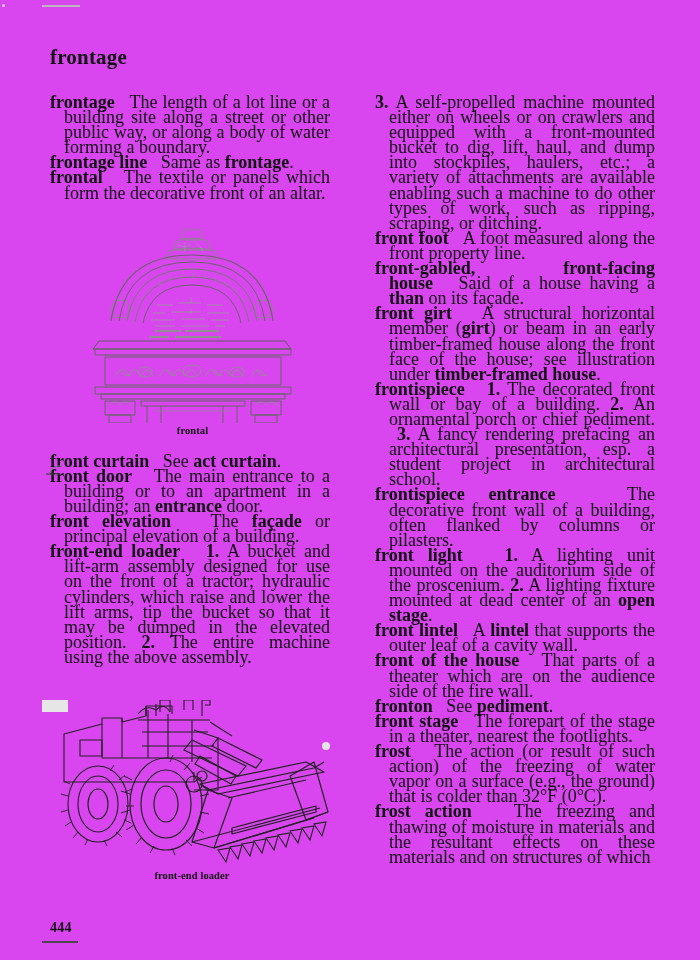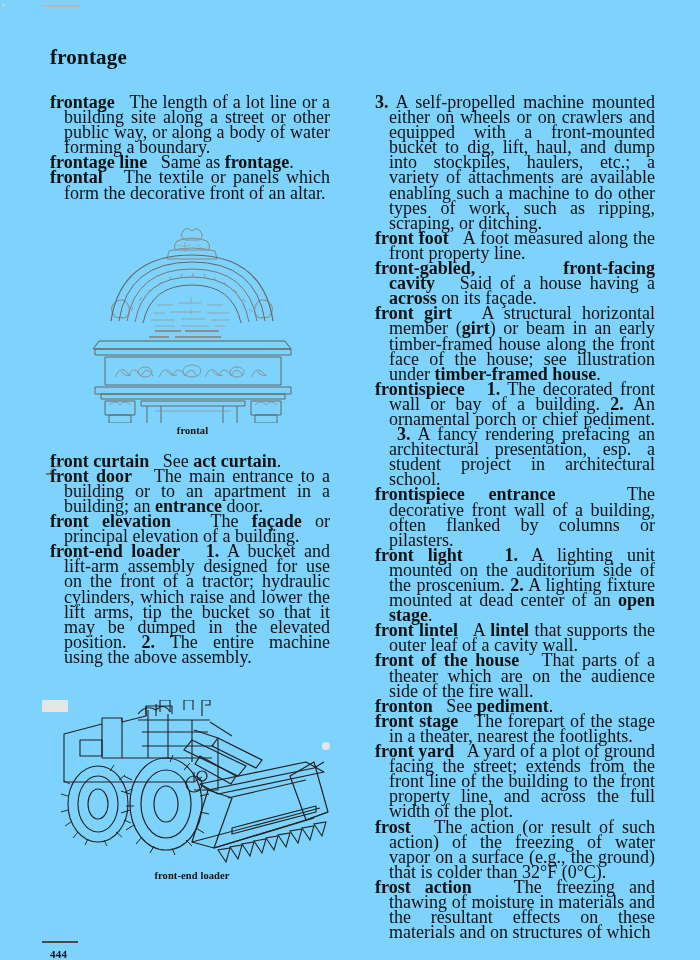--- a/index.html
+++ b/index.html
@@ -4,21 +4,21 @@
 <style>
   html, body {
     margin: 0;
     padding: 0;
     background: #ffffff;
   }
   .page {
     position: relative;
     width: 700px;
     height: 960px;
-    background: #7dd3fc;
+    background: #d946ef;
     overflow: hidden;
     font-family: "Liberation Serif", "DejaVu Serif", serif;
     color: #111111;
   }
 
   
   .artifact-top-line {
     position: absolute;
     left: 42px;
     top: 5px;
@@ -105,22 +105,22 @@
   }
   .fig-frontal  { left: 60px; top: 225px; width: 265px; }
   .fig-loader   { left: 42px; top: 700px; width: 300px; }
 
   .fig-frontal svg, .fig-loader svg { display: block; margin: 0 auto; }
 
   
   .page-number {
     position: absolute;
     left: 50px;
-    top: 948px;
-    font-size: 11px;
+    top: 920px;
+    font-size: 14px;
     font-weight: bold;
     letter-spacing: 0.3px;
   }
 </style>
 </head>
 <body>
 
 <div class="page">
 
   <div class="artifact-top-dot"></div>
@@ -165,21 +165,21 @@
 
     <p class="entry">
       <span class="sense">3.</span><span class="sp"> </span><span>A self-propelled machine mounted either on wheels or on crawlers and equipped with a front-mounted bucket to dig, lift, haul, and dump into stockpiles, haulers, etc.; a variety of attachments are available enabling such a machine to do other types of work, such as ripping, scraping, or ditching.</span>
     </p>
 
     <p class="entry">
       <span class="term">front foot</span><span class="sp">&nbsp;&nbsp; </span><span>A foot measured along the front property line.</span>
     </p>
 
     <p class="entry">
-      <span class="term">front-gabled, front-facing cavity</span><span class="sp">&nbsp;&nbsp; </span><span>Said of a house having a </span><span class="xref">across</span><span> on its façade.</span>
+      <span class="term">front-gabled, front-facing house</span><span class="sp">&nbsp;&nbsp; </span><span>Said of a house having a </span><span class="xref">than</span><span> on its façade.</span>
     </p>
 
     <p class="entry">
       <span class="term">front girt</span><span class="sp">&nbsp;&nbsp; </span><span>A structural horizontal member (</span><span class="xref">girt</span><span>) or beam in an early timber-framed house along the front face of the house; see illustration under </span><span class="xref">timber-framed house</span><span>.</span>
     </p>
 
 
     <p class="entry">
       <span class="term">frontispiece</span><span class="sp">&nbsp;&nbsp; </span><span class="sense">1.</span><span class="sp"> </span><span>The decorated front wall or bay of a building.</span><span class="sp"> </span><span class="sense">2.</span><span class="sp"> </span><span>An ornamental porch or chief pediment.</span><span class="sp"> </span><span class="sense">3.</span><span class="sp"> </span><span>A fancy rendering prefacing an architectural presentation, esp. a student project in architectural school.</span>
     </p>
@@ -202,23 +202,20 @@
 
     <p class="entry">
       <span class="term">fronton</span><span class="sp">&nbsp;&nbsp; </span><span>See </span><span class="xref">pediment</span><span>.</span>
     </p>
 
 
     <p class="entry">
       <span class="term">front stage</span><span class="sp">&nbsp;&nbsp; </span><span>The forepart of the stage in a theater, nearest the footlights.</span>
     </p>
 
-    <p class="entry">
-      <span class="term">front yard</span><span class="sp">&nbsp;&nbsp; </span><span>A yard of a plot of ground facing the street; extends from the front line of the building to the front property line, and across the full width of the plot.</span>
-    </p>
 
     <p class="entry">
       <span class="term">frost</span><span class="sp">&nbsp;&nbsp; </span><span>The action (or result of such action) of the freezing of water vapor on a surface (e.g., the ground) that is colder than 32°F (0°C).</span>
     </p>
 
     <p class="entry">
       <span class="term">frost action</span><span class="sp">&nbsp;&nbsp; </span><span>The freezing and thawing of moisture in materials and the resultant effects on these materials and on structures of which</span>
     </p>
   </div>
 

